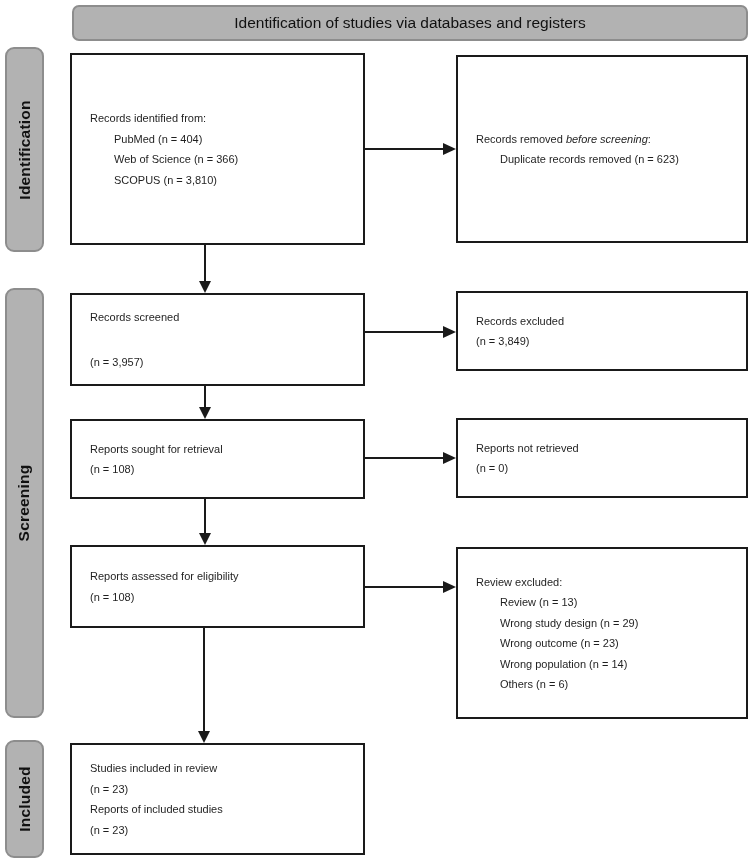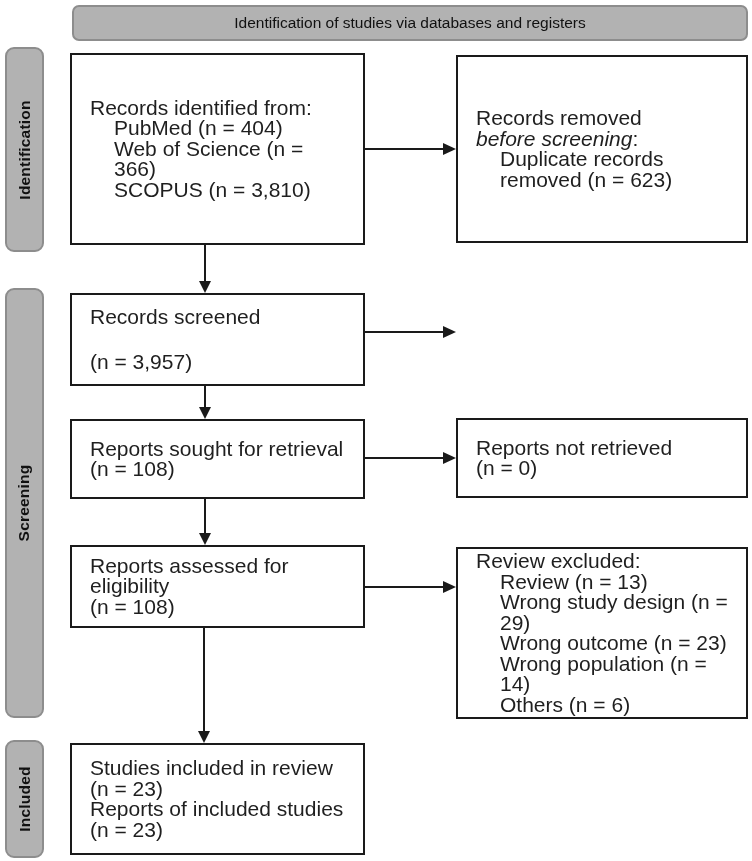--- a/index.html
+++ b/index.html
@@ -40,21 +40,21 @@
     font-weight:bold;font-size:15.5px;color:#111;
     letter-spacing:.2px;
   }
   .box{
     position:absolute;
     background:#fff;
     border:2px solid var(--ink);
     box-sizing:border-box;
     display:flex;flex-direction:column;justify-content:center;
     padding:6px 14px 6px 18px;
-    font-size:21px;line-height:20.5px;color:#1f1f1f;
+    font-size:11px;line-height:20.5px;color:#1f1f1f;
   }
   .line{white-space:normal;}
   .indent{padding-left:24px;}
   em{font-style:italic;}
   svg.arrows{position:absolute;left:0;top:0;pointer-events:none;}
   svg.arrows line{stroke:var(--ink);stroke-width:2;}
   svg.arrows polygon{fill:var(--ink);}
 </style>
 </head>
 <body>
@@ -137,20 +137,24 @@
     <div class="line">(n = 23)</div>
     <div class="line">Reports of included studies</div>
     <div class="line">(n = 23)</div>
   </div>
 
   <div class="box" style="left:456px;top:55px;width:292px;height:188px;">
     <div class="line" style="max-width:218px;"><span>Records removed </span><em>before screening</em><span>:</span></div>
     <div class="line indent" style="max-width:256px;">Duplicate records removed (n = 623)</div>
   </div>
 
+  <div class="box" style="left:456px;top:291px;width:292px;height:80px;">
+    <div class="line">Records excluded</div>
+    <div class="line">(n = 3,849)</div>
+  </div>
 
   <div class="box" style="left:456px;top:418px;width:292px;height:80px;justify-content:center;">
     <div class="line">Reports not retrieved</div>
     <div class="line">(n = 0)</div>
   </div>
 
   <div class="box" style="left:456px;top:547px;width:292px;height:172px;">
     <div class="line">Review excluded:</div>
     <div class="line indent">Review (n = 13)</div>
     <div class="line indent">Wrong study design (n = 29)</div>

